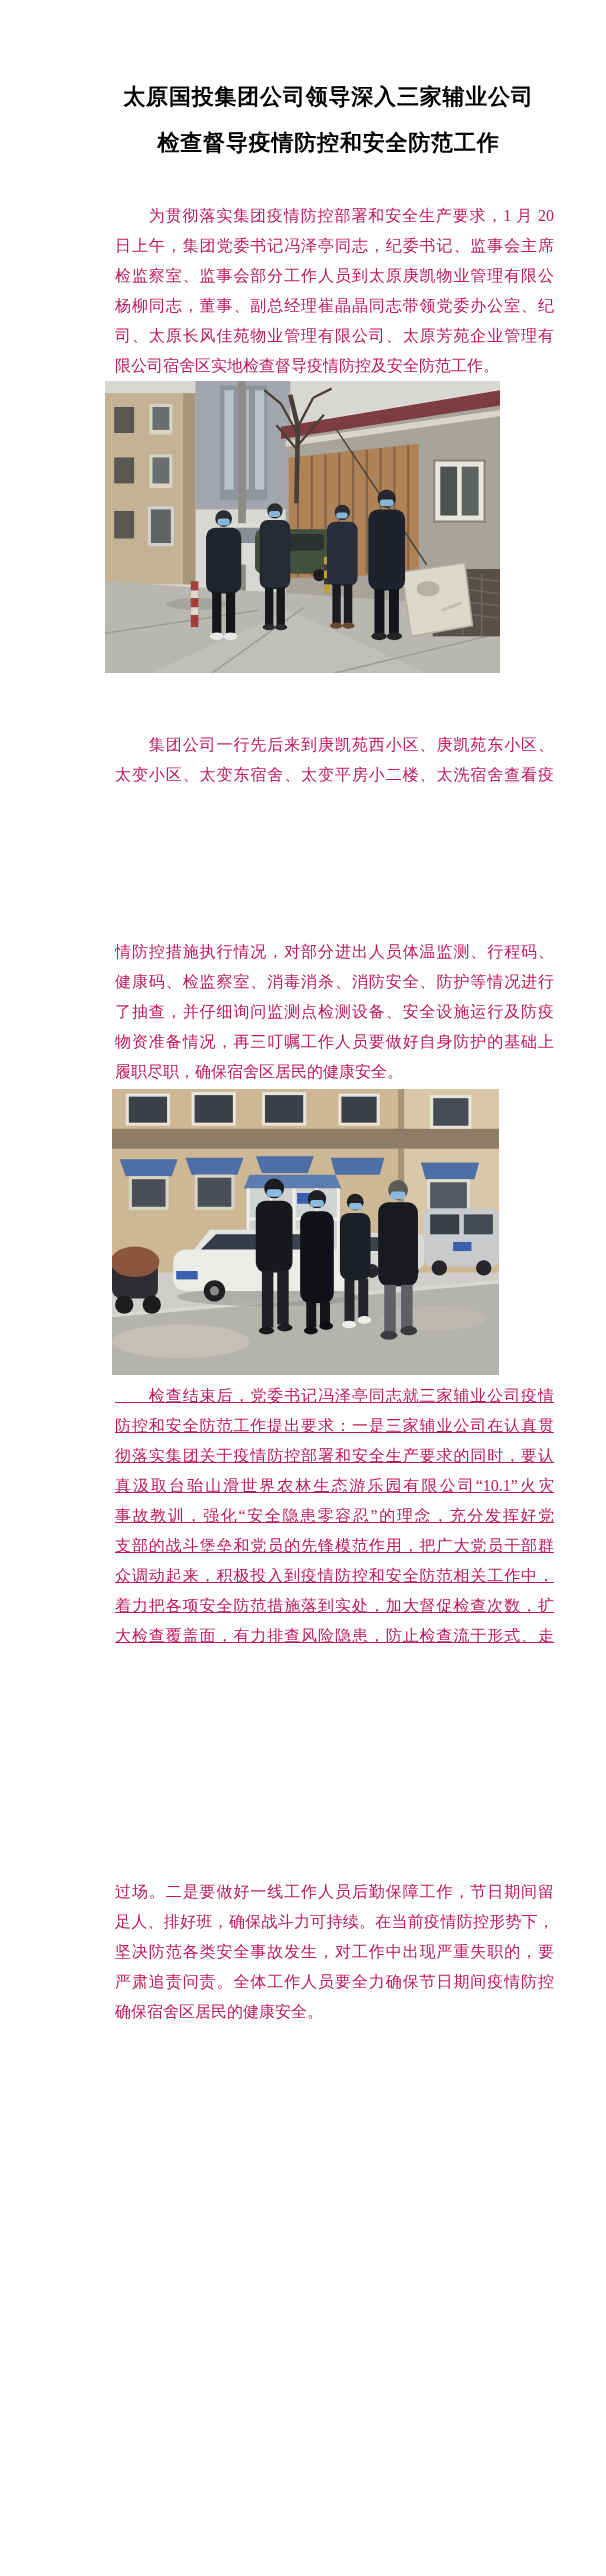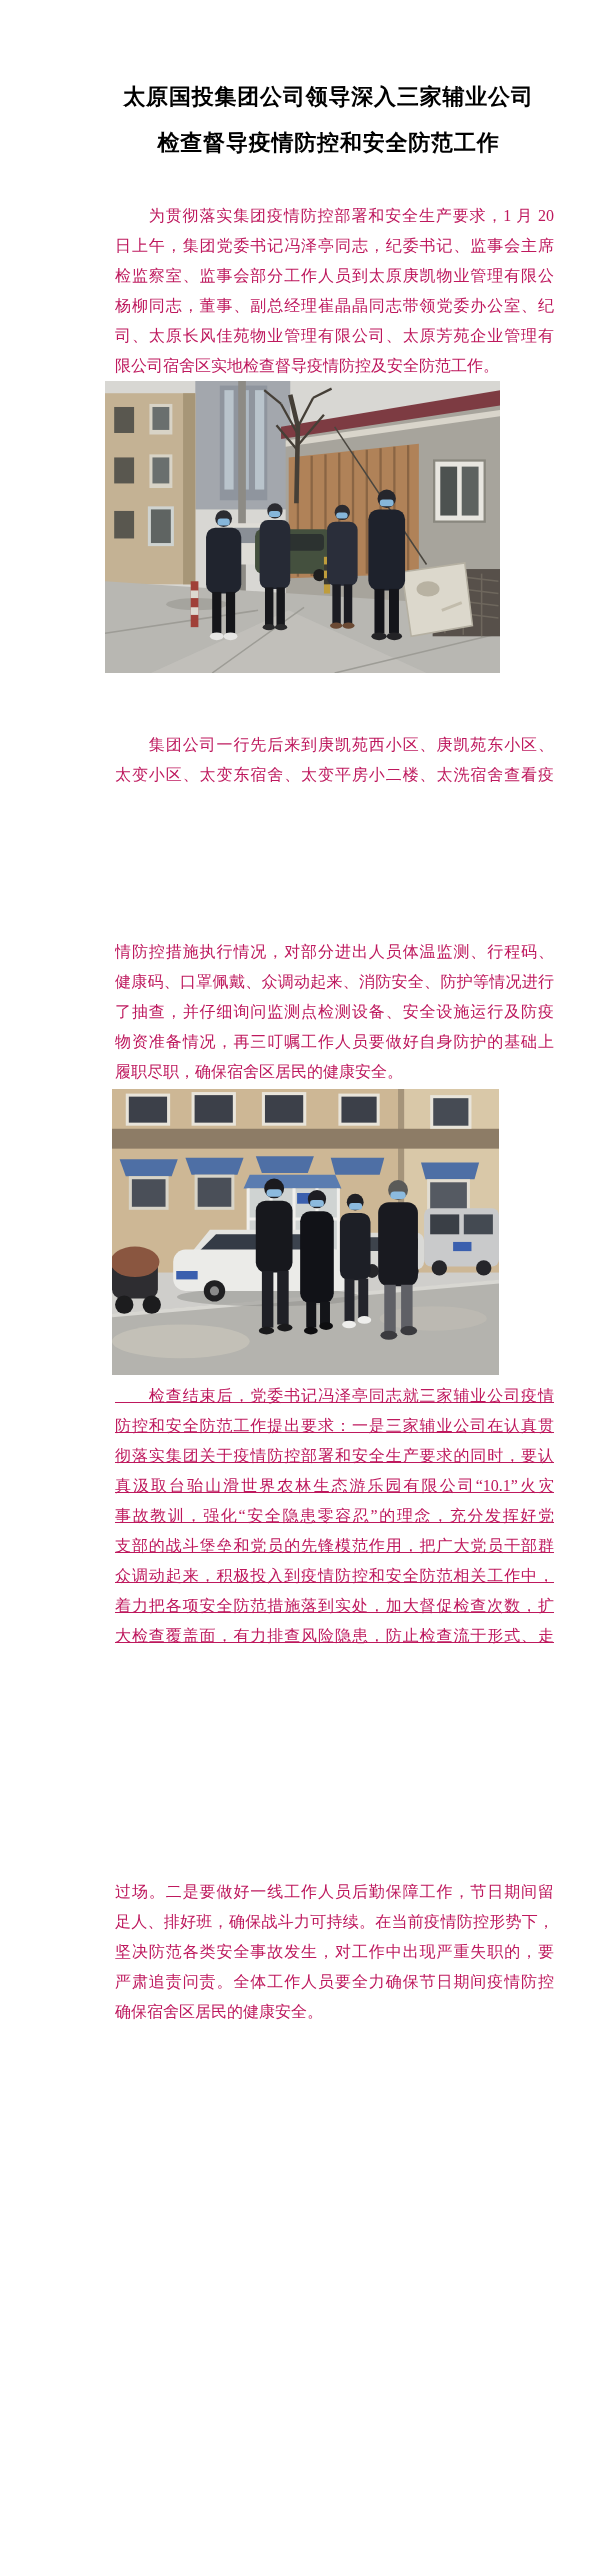--- a/index.html
+++ b/index.html
@@ -169,21 +169,21 @@
       </g>
     </svg>
   </div>
 
   <div class="para" style="top:730px;">
       <div class="tline">　　集团公司一行先后来到庚凯苑西小区、庚凯苑东小区、</div>
       <div class="tline">太变小区、太变东宿舍、太变平房小二楼、太洗宿舍查看疫</div>
     </div>
   <div class="para" style="top:937px;">
       <div class="tline">情防控措施执行情况，对部分进出人员体温监测、行程码、</div>
-      <div class="tline">健康码、口罩佩戴、众调动起来、消防安全、防护等情况进行</div>
+      <div class="tline">健康码、检监察室、消毒消杀、消防安全、防护等情况进行</div>
       <div class="tline">了抽查，并仔细询问监测点检测设备、安全设施运行及防疫</div>
       <div class="tline">物资准备情况，再三叮嘱工作人员要做好自身防护的基础上</div>
       <div class="tline endline">履职尽职，确保宿舍区居民的健康安全。</div>
     </div>
 
   <div id="photo2" class="photo">
     <svg viewBox="0 0 506 374" preserveAspectRatio="none">
       <rect width="506" height="240" fill="#cdb795"></rect>
       <rect x="380" y="0" width="126" height="220" fill="#d9c8a8"></rect>
       <rect x="374" y="0" width="8" height="220" fill="#a5947a"></rect>

